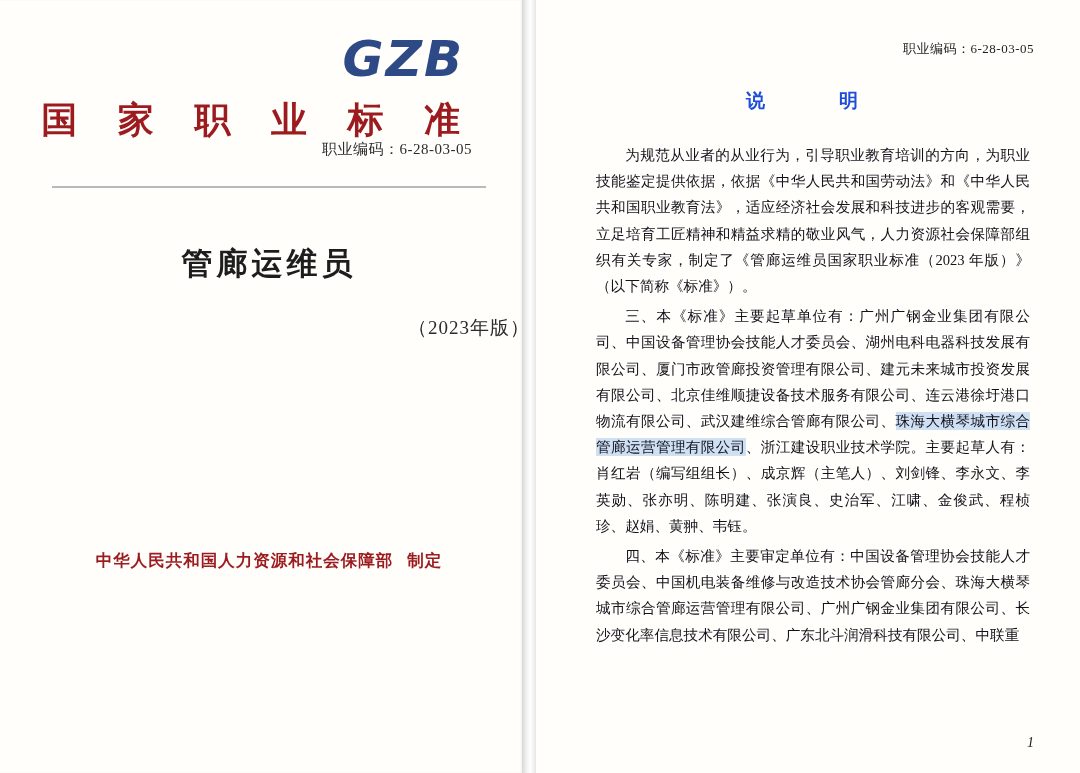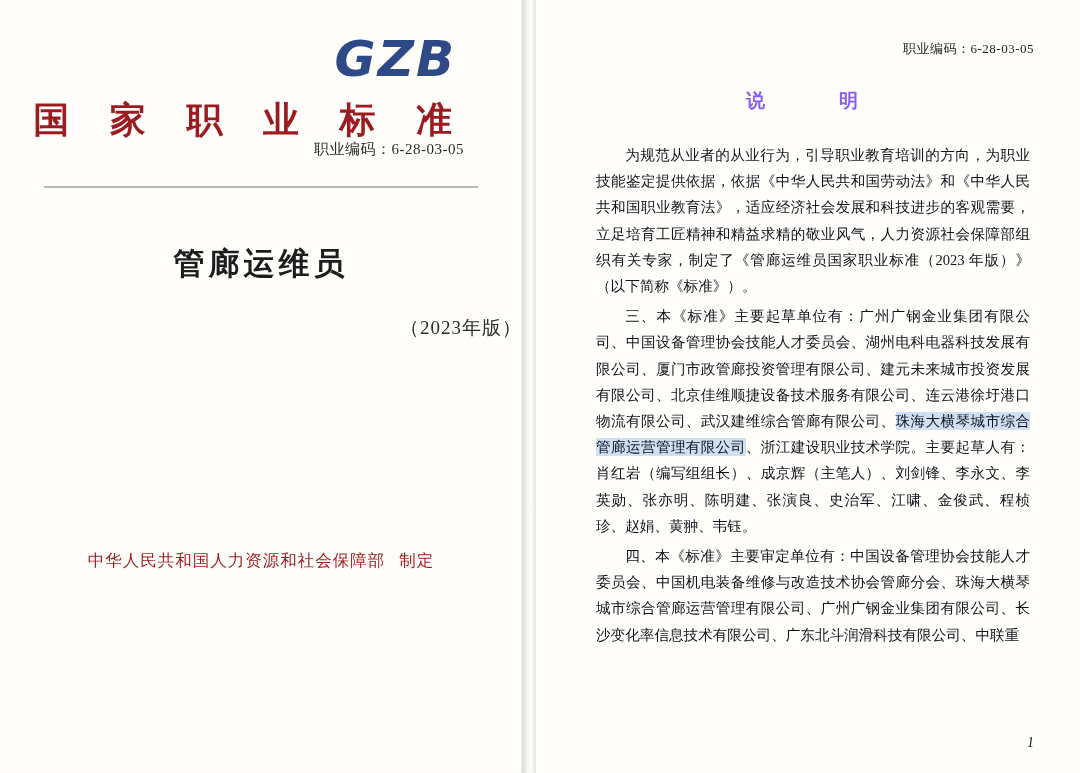--- a/index.html
+++ b/index.html
@@ -24,21 +24,21 @@
   .page-left {
     position: relative;
     width: 522px;
     height: 773px;
     background: #fffefb;
     box-shadow: inset -1px 0 2px rgba(0,0,0,0.06);
     overflow: hidden;
   }
   .page-left-inner {
     position: absolute;
-    left: 0; top: 0;
+    left: 8px; top: 0;
     width: 522px;
     height: 620px;
   }
   .cover-logo {
     position: absolute;
     right: 66px;
     top: 34px;
     font-family: "DejaVu Sans", sans-serif;
     font-weight: bold;
     font-style: italic;
@@ -100,21 +100,21 @@
     color: #2b2b2b;
     letter-spacing: 1px;
   }
   .cover-publisher {
     position: absolute;
     left: 0;
     right: 0;
     bottom: 48px;
     text-align: center;
     font-family: "DejaVu Serif", serif;
-    font-weight: normal;
+    font-weight: bold;
     font-size: 16.5px;
     color: #9b1b1e;
     letter-spacing: 1px;
   }
   .cover-publisher .sep {
     display: inline-block;
     width: 14px;
   }
 
   
@@ -143,21 +143,21 @@
   .rp-heading {
     position: absolute;
     left: 0;
     right: 0;
     top: 88px;
     text-align: center;
     font-family: "DejaVu Serif", serif;
     font-weight: bold;
     font-size: 19px;
     letter-spacing: 12px;
-    color: #8b5cf6;
+    color: #1d4ed8;
   }
   .rp-body {
     position: absolute;
     left: 56px;
     right: 46px;
     top: 138px;
     font-size: 14.6px;
     line-height: 26.2px;
     color: #12131a;
     text-align: justify;

